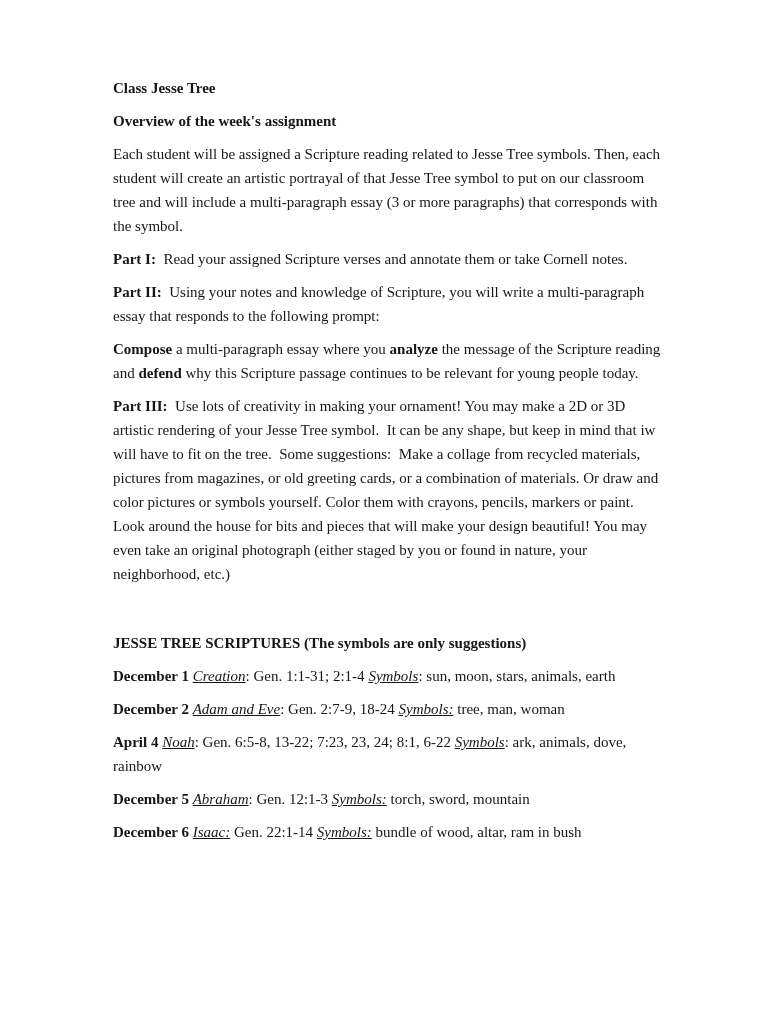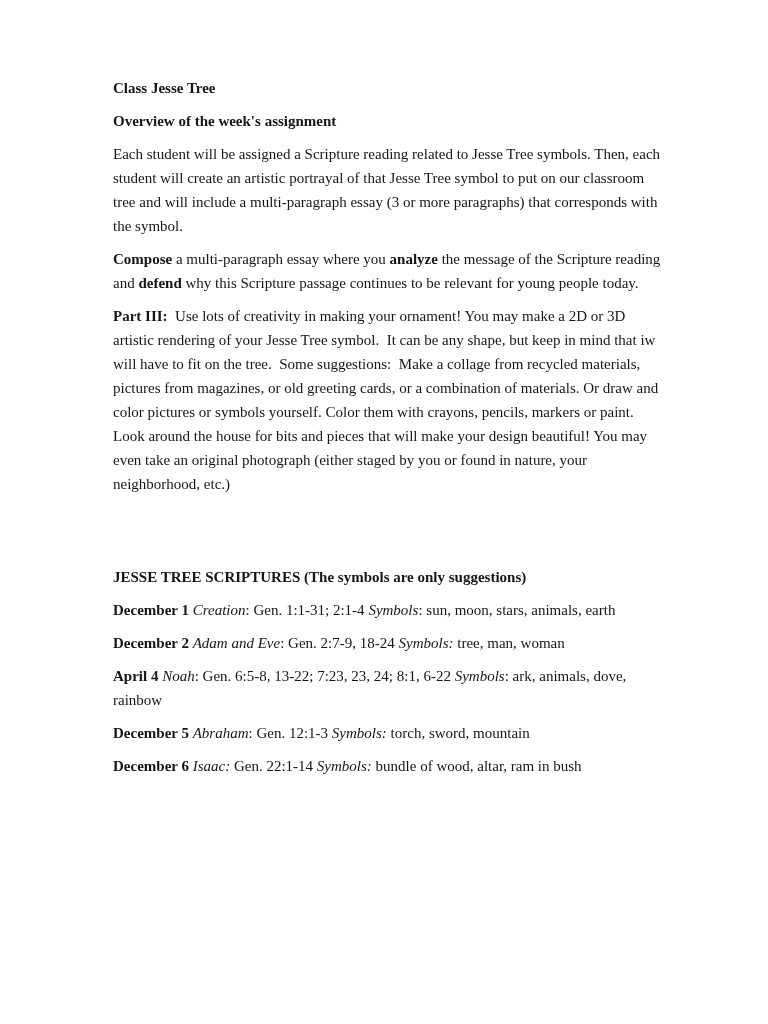--- a/index.html
+++ b/index.html
@@ -25,32 +25,34 @@
     width: 552px;
   }
   .para {
     margin: 0 0 9px 0;
     font-size: 15px;
     line-height: 24px;
     white-space: pre-wrap;
     text-align: left;
   }
   .para .run-bold   { font-weight: bold; }
-  .para .run-italic { font-style: italic; }
+  .para .run-italic { font-style: italic; text-decoration: underline; }
   
-  p[data-name="scriptures-heading"] { margin-top: 69px; }
+  p[data-name="scriptures-heading"] { margin-top: 45px; }
 </style>
 </head>
 <body>
 
 <div class="page" data-name="document-page">
   <div class="doc-body" data-name="document-body">
       <p class="para" data-name="doc-title"><span class="run-bold " data-name="text-run">Class Jesse Tree</span></p>
       <p class="para" data-name="overview-heading"><span class="run-bold " data-name="text-run">Overview of the week's assignment</span></p>
       <p class="para" data-name="intro-paragraph"><span class="" data-name="text-run">Each student will be assigned a Scripture reading related to Jesse Tree symbols. Then, each student will create an artistic portrayal of that Jesse Tree symbol to put on our classroom tree and will include a multi-paragraph essay (3 or more paragraphs) that corresponds with the symbol.</span></p>
+      <p class="para" data-name="part-1-paragraph"><span class="run-bold " data-name="text-run">Part I:</span><span class="" data-name="text-run">  Read your assigned Scripture verses and annotate them or take Cornell notes.</span></p>
+      <p class="para" data-name="part-2-paragraph"><span class="run-bold " data-name="text-run">Part II:</span><span class="" data-name="text-run">  Using your notes and knowledge of Scripture, you will write a multi-paragraph essay that responds to the following prompt:</span></p>
       <p class="para" data-name="compose-paragraph"><span class="run-bold " data-name="text-run">Compose</span><span class="" data-name="text-run"> a multi-paragraph essay where you </span><span class="run-bold " data-name="text-run">analyze</span><span class="" data-name="text-run"> the message of the Scripture reading and </span><span class="run-bold " data-name="text-run">defend</span><span class="" data-name="text-run"> why this Scripture passage continues to be relevant for young people today.</span></p>
       <p class="para" data-name="part-3-paragraph"><span class="run-bold " data-name="text-run">Part III:</span><span class="" data-name="text-run">  Use lots of creativity in making your ornament! You may make a 2D or 3D artistic rendering of your Jesse Tree symbol.  It can be any shape, but keep in mind that iw will have to fit on the tree.  Some suggestions:  Make a collage from recycled materials, pictures from magazines, or old greeting cards, or a combination of materials. Or draw and color pictures or symbols yourself. Color them with crayons, pencils, markers or paint. Look around the house for bits and pieces that will make your design beautiful! You may even take an original photograph (either staged by you or found in nature, your neighborhood, etc.)</span></p>
       <p class="para" data-name="scriptures-heading"><span class="run-bold " data-name="text-run">JESSE TREE SCRIPTURES (The symbols are only suggestions)</span></p>
       <p class="para" data-name="december-1-entry"><span class="run-bold " data-name="text-run">December 1 </span><span class="run-italic " data-name="text-run">Creation</span><span class="" data-name="text-run">: Gen. 1:1-31; 2:1-4 </span><span class="run-italic " data-name="text-run">Symbols</span><span class="" data-name="text-run">: sun, moon, stars, animals, earth</span></p>
       <p class="para" data-name="december-2-entry"><span class="run-bold " data-name="text-run">December 2 </span><span class="run-italic " data-name="text-run">Adam and Eve</span><span class="" data-name="text-run">: Gen. 2:7-9, 18-24 </span><span class="run-italic " data-name="text-run">Symbols:</span><span class="" data-name="text-run"> tree, man, woman</span></p>
       <p class="para" data-name="december-4-entry"><span class="run-bold " data-name="text-run">April 4 </span><span class="run-italic " data-name="text-run">Noah</span><span class="" data-name="text-run">: Gen. 6:5-8, 13-22; 7:23, 23, 24; 8:1, 6-22 </span><span class="run-italic " data-name="text-run">Symbols</span><span class="" data-name="text-run">: ark, animals, dove, rainbow</span></p>
       <p class="para" data-name="december-5-entry"><span class="run-bold " data-name="text-run">December 5 </span><span class="run-italic " data-name="text-run">Abraham</span><span class="" data-name="text-run">: Gen. 12:1-3 </span><span class="run-italic " data-name="text-run">Symbols:</span><span class="" data-name="text-run"> torch, sword, mountain</span></p>
       <p class="para" data-name="december-6-entry"><span class="run-bold " data-name="text-run">December 6 </span><span class="run-italic " data-name="text-run">Isaac:</span><span class="" data-name="text-run"> Gen. 22:1-14 </span><span class="run-italic " data-name="text-run">Symbols:</span><span class="" data-name="text-run"> bundle of wood, altar, ram in bush</span></p>
     </div>
 </div>

